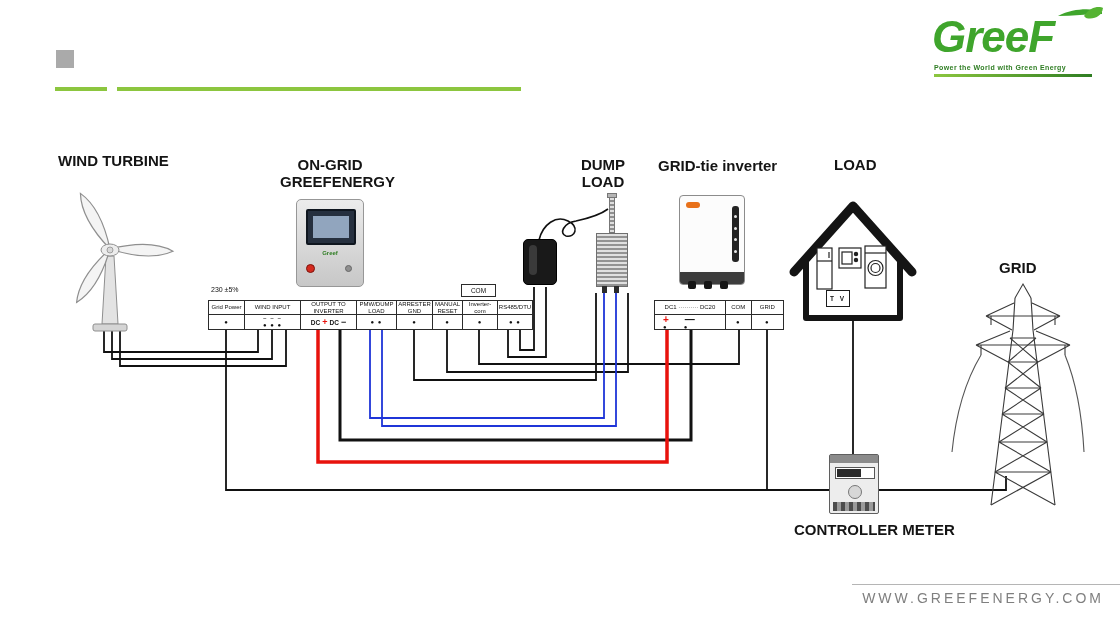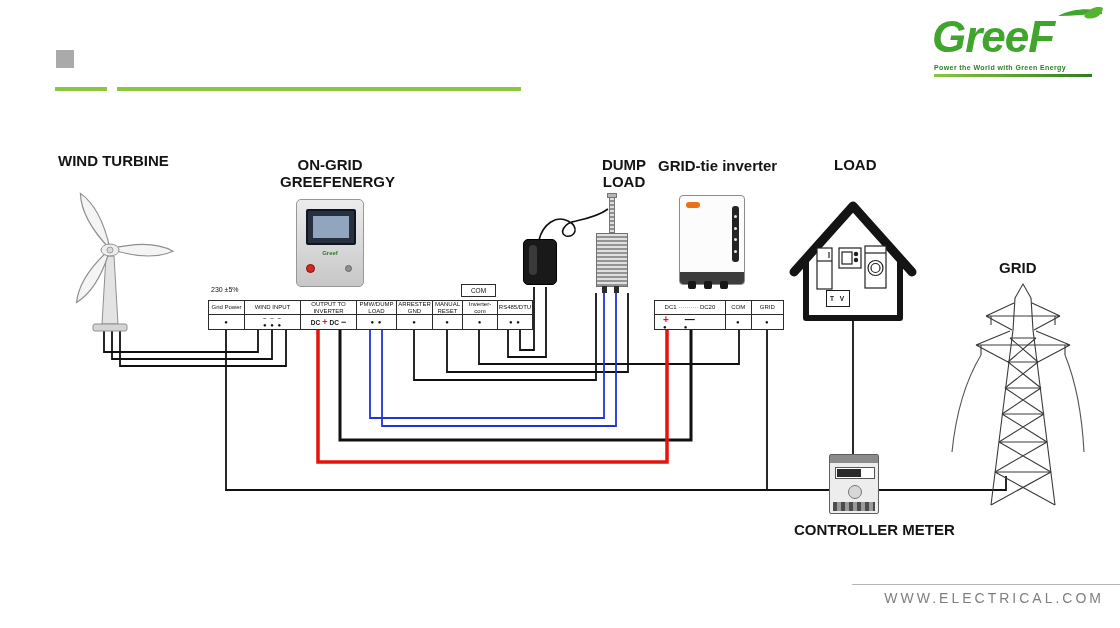--- a/index.html
+++ b/index.html
@@ -329,25 +329,25 @@
           <div class="sym">●</div>
         </div>
     </div>
   </div>
 
   <div class="comp-label" style="left:58px; top:152px;">WIND TURBINE</div>
   <div class="comp-label center" style="left:280px; top:156px; width:100px;">
     <div>ON-GRID</div>
     <div>GREEFENERGY</div>
   </div>
-  <div class="comp-label center" style="left:598px; top:156px; width:52px;">
+  <div class="comp-label center" style="left:577px; top:156px; width:52px;">
     <div>DUMP</div>
     <div>LOAD</div>
   </div>
   <div class="comp-label" style="left:658px; top:157px;">GRID-tie inverter</div>
   <div class="comp-label center" style="left:834px; top:156px; width:40px;">LOAD</div>
   <div class="comp-label" style="left:999px; top:259px;">GRID</div>
   <div class="comp-label" style="left:794px; top:521px;">CONTROLLER METER</div>
 
   <div class="abs footer-line"></div>
-  <div class="abs footer-site">WWW.ELECTRICAL.COM</div>
+  <div class="abs footer-site">WWW.GREEFENERGY.COM</div>
 
 </div>
 
 </body></html>

